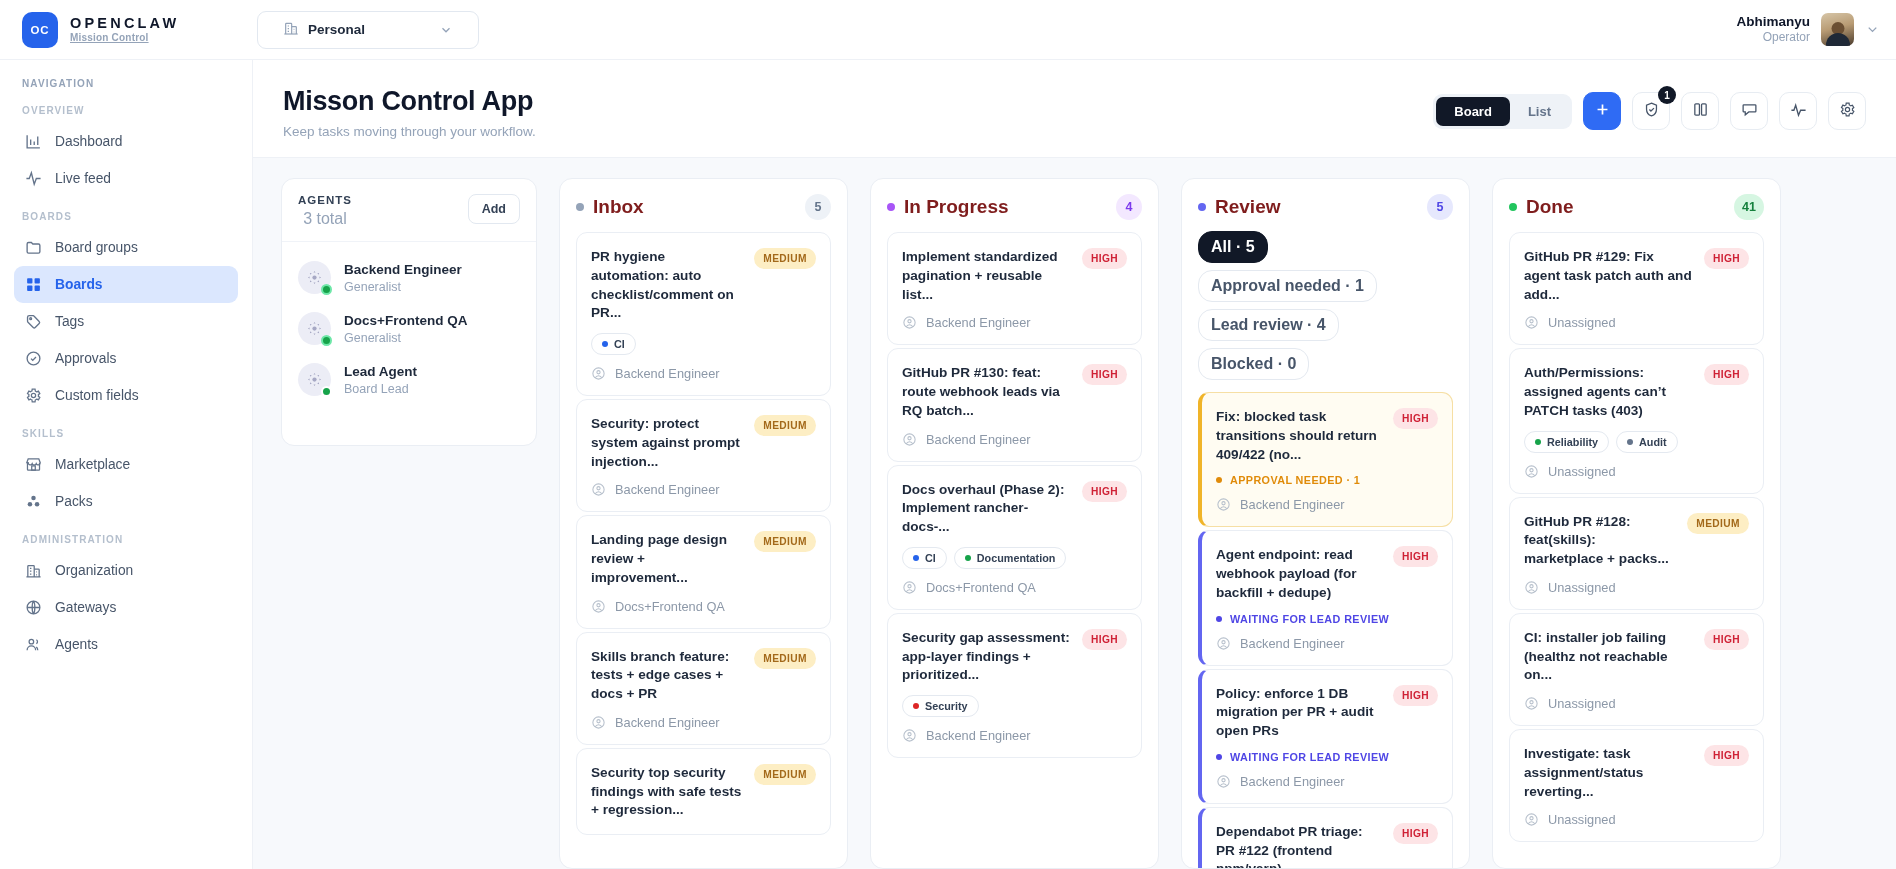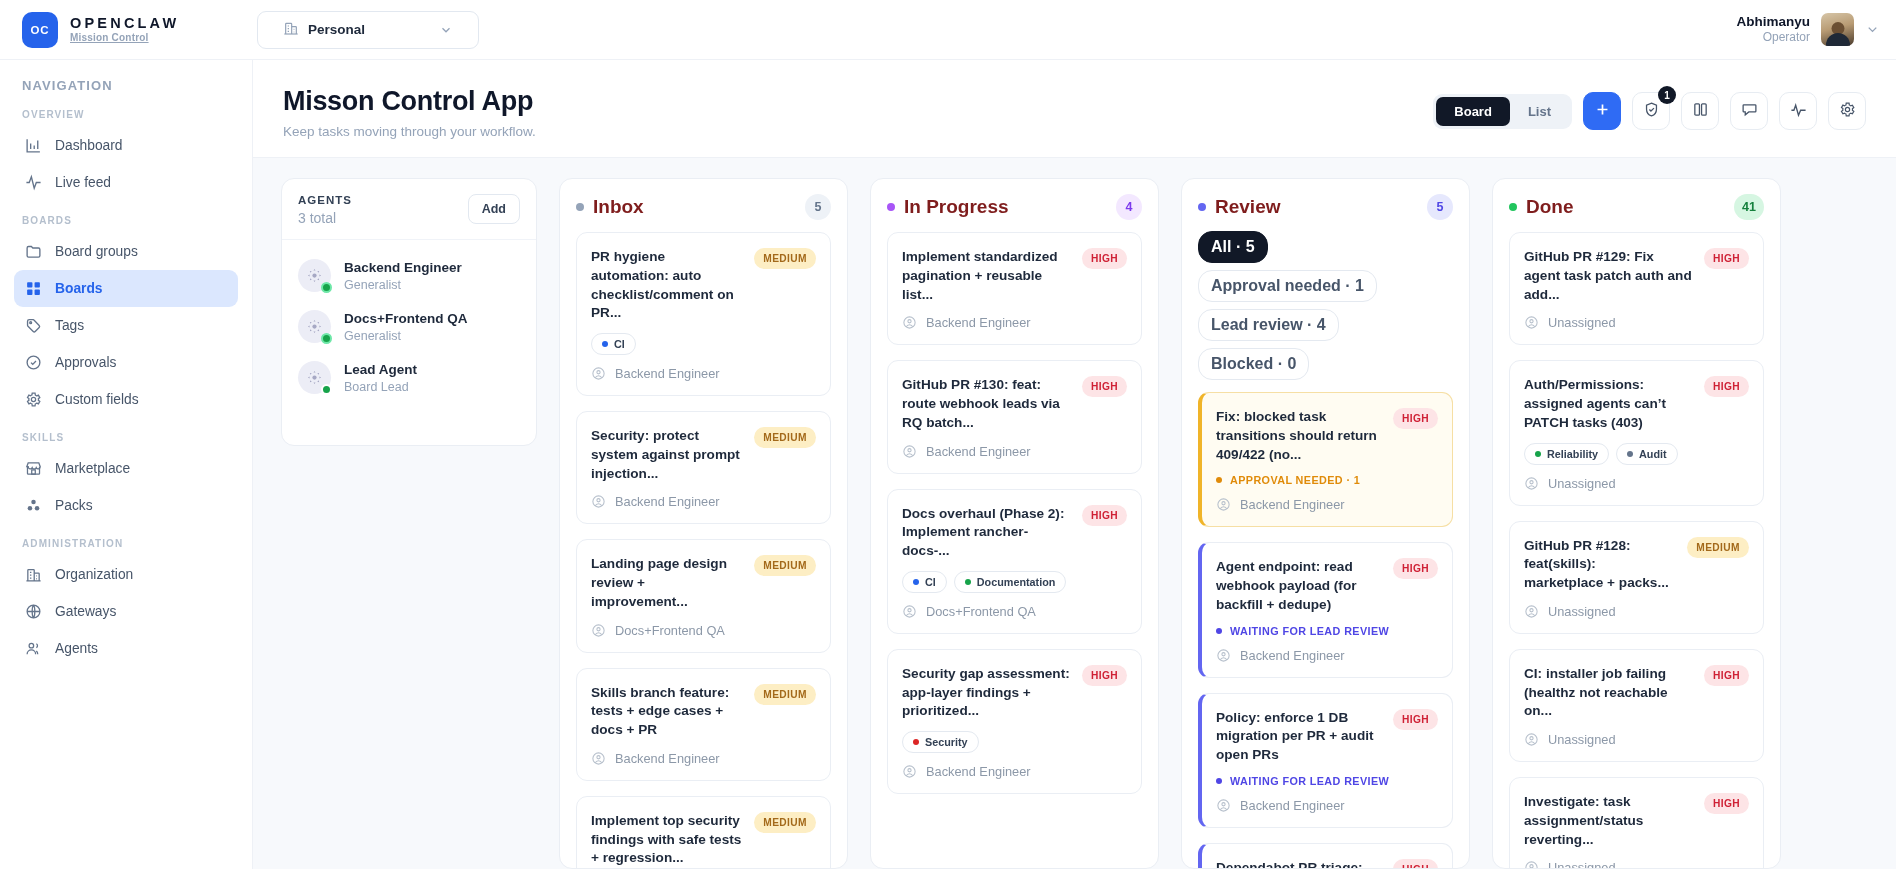--- a/index.html
+++ b/index.html
@@ -78,21 +78,21 @@
 
   
   .sidebar {
     width: 253px; flex: 0 0 253px;
     border-right: 1px solid #eef1f6;
     padding: 18px 14px 0 14px;
     background: #fff;
     overflow: hidden;
   }
   .side-title {
-    font-size: 13px; font-weight: 700; letter-spacing: 1.1px;
+    font-size: 10px; font-weight: 700; letter-spacing: 1.1px;
     color: #94a3b8; padding: 0 8px; margin-bottom: 16px;
   }
   .side-group {
     font-size: 10px; font-weight: 700; letter-spacing: 1.1px;
     color: #b4bfcd; padding: 0 8px; margin: 14px 0 7px;
   }
   .side-group.first { margin-top: 0; }
   .nav-item {
     display: flex; align-items: center; gap: 13px;
     height: 37px; padding: 0 10px; border-radius: 9px;
@@ -150,21 +150,21 @@
   .agents-panel {
     width: 256px; flex: 0 0 256px;
     background: #fff; border: 1px solid #eaeef4; border-radius: 13px;
     height: 268px;
   }
   .agents-head {
     display: flex; align-items: flex-start; justify-content: space-between;
     padding: 15px 16px 13px 16px; border-bottom: 1px solid #f0f3f8;
   }
   .agents-label { font-size: 11.5px; font-weight: 700; letter-spacing: 1px; color: #334155; }
-  .agents-count { font-size: 14px; color: #94a3b8; margin-top: 4px; }
+  .agents-count { font-size: 16px; color: #94a3b8; margin-top: 4px; text-align: center; }
   .add-btn {
     border: 1px solid #e2e8f0; border-radius: 8px; background: #fff;
     font-size: 12.5px; font-weight: 700; color: #334155;
     padding: 7px 13px; cursor: pointer; font-family: inherit;
   }
   .agents-list { padding: 10px 16px 14px; }
   .agent-row { display: flex; align-items: center; gap: 13px; padding: 9px 0; }
   .agent-av {
     width: 33px; height: 33px; border-radius: 50%;
     background: #ecedf6; position: relative; flex: 0 0 33px;
@@ -198,21 +198,21 @@
   }
   .chips { display: flex; flex-wrap: wrap; gap: 7px; margin-top: 11px; }
   .chip {
     border: 1px solid #e4e9f0; border-radius: 14px; background: #fff;
     font-size: 16px; font-weight: 700; color: #475569;
     padding: 6px 12px; cursor: pointer; white-space: nowrap;
   }
   .chip.on { background: #111827; border-color: #111827; color: #fff; }
 
   .col-body {
-    padding: 0 16px 16px; display: flex; flex-direction: column; gap: 15px;
+    padding: 0 16px 16px; display: flex; flex-direction: column; gap: 3px;
     overflow: hidden; flex: 1;
   }
   .card {
     border: 1px solid #eaeef4; border-radius: 11px; background: #fff;
     padding: 15px 14px 14px;
     flex: 0 0 auto;
   }
   .card.accent-amber { background: #fffcf2; border-color: #f6dfa4; border-left: 4px solid #f0b429; }
   .card.accent-indigo { border-left: 4px solid #6366f1; }
   .card-top { display: flex; align-items: flex-start; gap: 10px; }
@@ -616,21 +616,21 @@
                         <circle cx="12" cy="12" r="9"></circle>
                         <circle cx="12" cy="10" r="2.6"></circle>
                         <path d="M6.8 19a5.6 5.6 0 0 1 10.4 0"></path>
                       </svg>
                     </span>
                     <span>Backend Engineer</span>
                   </div>
                 </div>
                 <div class="card">
                   <div class="card-top">
-                    <div class="card-title">Implement top security findings with safe tests + regression...</div>
+                    <div class="card-title">Security top security findings with safe tests + regression...</div>
                     <span class="pri medium">MEDIUM</span>
                   </div>
                 </div>
               </div>
             </div><div class="col">
               <div class="col-head">
                 <div class="col-head-row">
                   <span class="col-dot" style="background: rgb(168, 85, 247);"></span>
                   <span class="col-name">In Progress</span>
                   <span class="col-count" style="background: rgb(243, 232, 255); color: rgb(124, 58, 237);">4</span>

